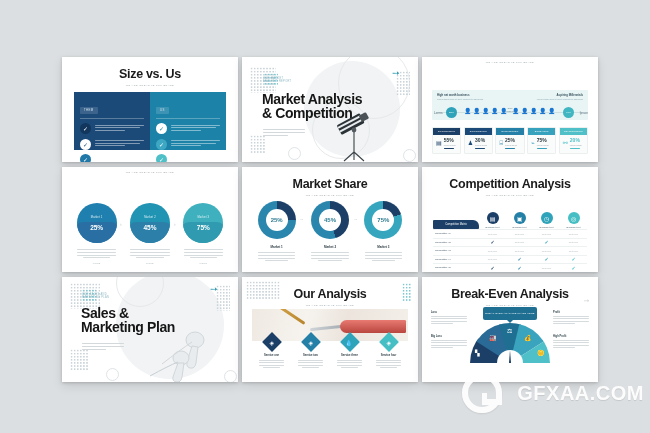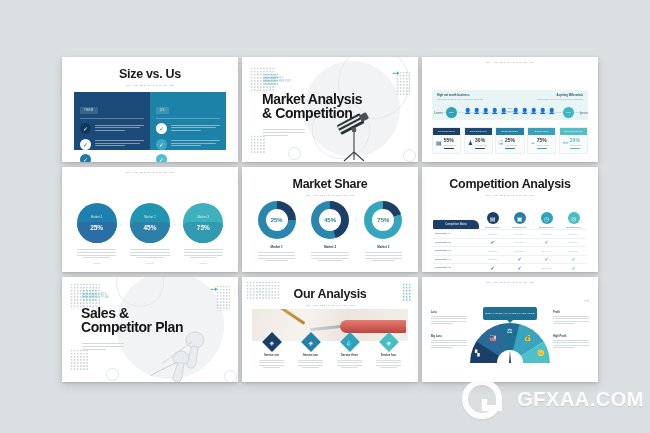--- a/index.html
+++ b/index.html
@@ -221,21 +221,21 @@
     border-left: 1.3px solid transparent; border-right: 1.3px solid transparent;
     border-bottom: 13px solid #1b3f67;
   }
   .be-icon { position: absolute; color: #fff; font-size: 6px; line-height: 1; }
   .be-note { position: absolute; width: 36px; }
   .be-note .h { font-size: 2.6px; font-weight: 700; color: #31454e; margin-bottom: 1.5px; }
   .be-note div.l { height: 1px; background: #d6dbde; margin-bottom: 1.5px; border-radius: 1px; }
 
   
   #watermark {
-    position: absolute; right: 6px; bottom: 14px;
+    position: absolute; right: 6px; bottom: 20px;
     display: flex; align-items: center; gap: 15px;
     opacity: .92;
   }
   .wm-g {
     width: 40px; height: 40px; border-radius: 50%;
     border: 6px solid #ffffff; position: relative;
     box-shadow: 0 1px 2px rgba(0,0,0,.10);
   }
   .wm-g::after {
     content: ""; position: absolute; right: -6px; top: 14px;
@@ -606,21 +606,21 @@
   <div class="slide c1 r3">
     <div class="cover">
       <div class="bigcircle" style="right:14px;top:-6px;width:108px;height:108px;"></div>
       <div class="ring" style="left:54px;top:-18px;width:48px;height:48px;"></div>
       <div class="dots" style="left:8px;top:6px;width:30px;height:26px;"></div>
       <div class="dots teal" style="left:20px;top:12px;width:14px;height:12px;"></div>
       <div class="dots" style="left:8px;top:72px;width:18px;height:22px;"></div>
       <div class="dots" style="right:8px;top:8px;width:14px;height:26px;"></div>
       <div class="cover-eyebrow" style="left:20px;top:16px;width:30px;">OUR SALES AND MARKETING PLAN</div>
       <div class="cover-title" style="left:19px;top:30px;">Sales &amp;</div>
-      <div class="cover-title" style="left:19px;top:44px;">Competitor Plan</div>
+      <div class="cover-title" style="left:19px;top:44px;">Marketing Plan</div>
       <div class="cover-body" style="left:20px;top:66px;width:42px;">
         <div></div>
           <div></div>
           <div style="width:58%"></div>
       </div>
       <div class="arrow-icon" style="right:20px;top:8px;">➚</div>
       <div class="corner-circ" style="left:44px;bottom:1px;"></div>
       <div class="corner-circ" style="right:1px;bottom:-1px;"></div>
 
       <svg style="position:absolute;right:18px;bottom:0;width:72px;height:62px;" viewBox="0 0 72 62">
@@ -692,20 +692,21 @@
             <div></div>
             <div></div>
             <div></div>
             <div></div>
           </div>
       </div>
     </div>
   </div>
 
   <div class="slide c3 r3">
+    <div class="s-title">Break-Even Analysis</div>
     <div class="s-sub">WE ARE CREATIVE PPT BRAND</div>
     <div class="arrow-icon" style="right:8px;top:20px;color:#cfd6da;font-size:7px;">➚</div>
 
     <div class="be-pill">BREAK-EVEN ANALYSIS PLACE HERE</div>
 
     <div class="be-gauge">
       <div class="be-seg" style="background:#1b3f67;clip-path:polygon(50% 50%, 0% 50%, 0% 18%, 9% 18%);"></div>
       <div class="be-seg" style="background:#2a6a96;clip-path:polygon(50% 50%, 3% 20%, 20% 2%, 38% 0%);"></div>
       <div class="be-seg" style="background:#1f6f93;clip-path:polygon(50% 50%, 36% 0%, 64% 0%);"></div>
       <div class="be-seg" style="background:#3aa3bd;clip-path:polygon(50% 50%, 62% 0%, 80% 2%, 97% 20%);"></div>

